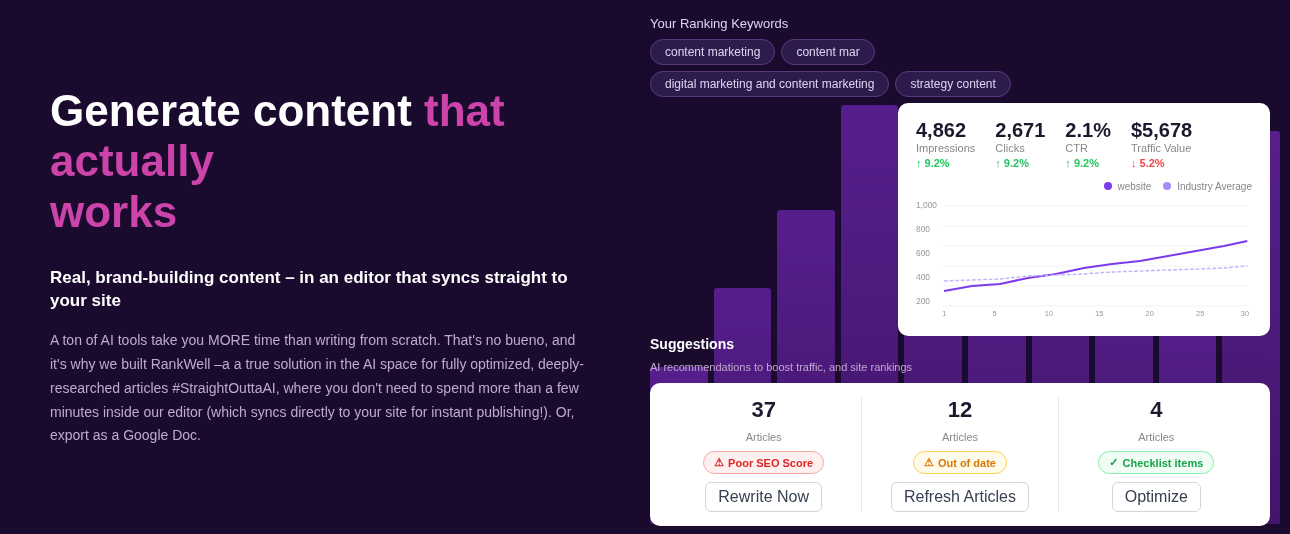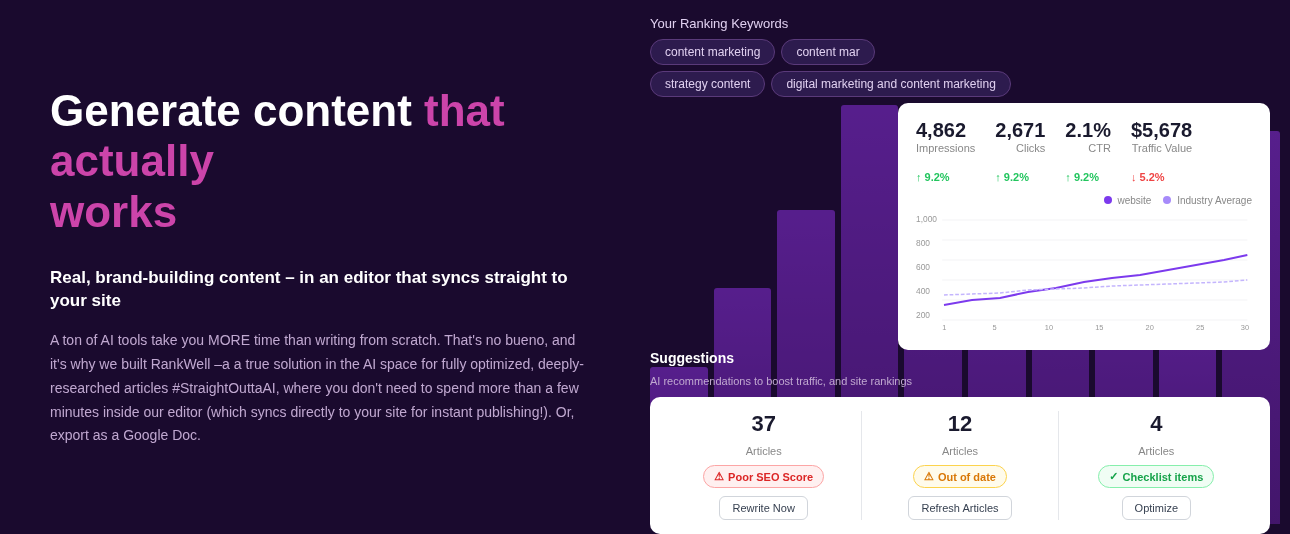--- a/index.html
+++ b/index.html
@@ -139,22 +139,21 @@
 
     .metric-value {
       font-size: 20px;
       font-weight: 700;
       color: #1a1a2e;
     }
 
     .metric-label {
       font-size: 11px;
       color: #888;
-      margin-bottom: 17px;
-      text-align: right;
+      margin-bottom: 3px;
     }
 
     .metric-change {
       font-size: 11px;
       font-weight: 600;
     }
 
     .metric-change.up { color: #22c55e; }
     .metric-change.down { color: #ef4444; }
 
@@ -244,21 +243,21 @@
 
     .badge-red { background: #fff0f0; color: #dc2626; border: 1px solid #fca5a5; }
     .badge-yellow { background: #fffbeb; color: #d97706; border: 1px solid #fcd34d; }
     .badge-green { background: #f0fdf4; color: #16a34a; border: 1px solid #86efac; }
 
     .suggestion-action-btn {
       border: 1px solid #d1d5db;
       background: #ffffff;
       border-radius: 6px;
       padding: 5px 12px;
-      font-size: 11px;
+      font-size: 16px;
       color: #374151;
       cursor: pointer;
       white-space: nowrap;
     }
   </style>
 </head>
 <body>
 
 <div class="left-panel">
   <h1 class="headline">
@@ -284,22 +283,22 @@
     <div class="bar" style="height:75%"></div>
   </div>
 
   <div class="keywords-section">
     <div class="keywords-title">Your Ranking Keywords</div>
     <div class="keywords-row">
       <span class="keyword-chip">content marketing</span>
       <span class="keyword-chip">content mar</span>
     </div>
     <div class="keywords-row">
+      <span class="keyword-chip">digital marketing and content marketing</span>
       <span class="keyword-chip">strategy content</span>
-      <span class="keyword-chip">digital marketing and content marketing</span>
     </div>
   </div>
 
   <div class="analytics-card">
     <div class="analytics-metrics">
       <div class="metric">
         <span class="metric-value">4,862</span>
         <span class="metric-label">Impressions</span>
         <span class="metric-change up">↑ 9.2%</span>
       </div>

